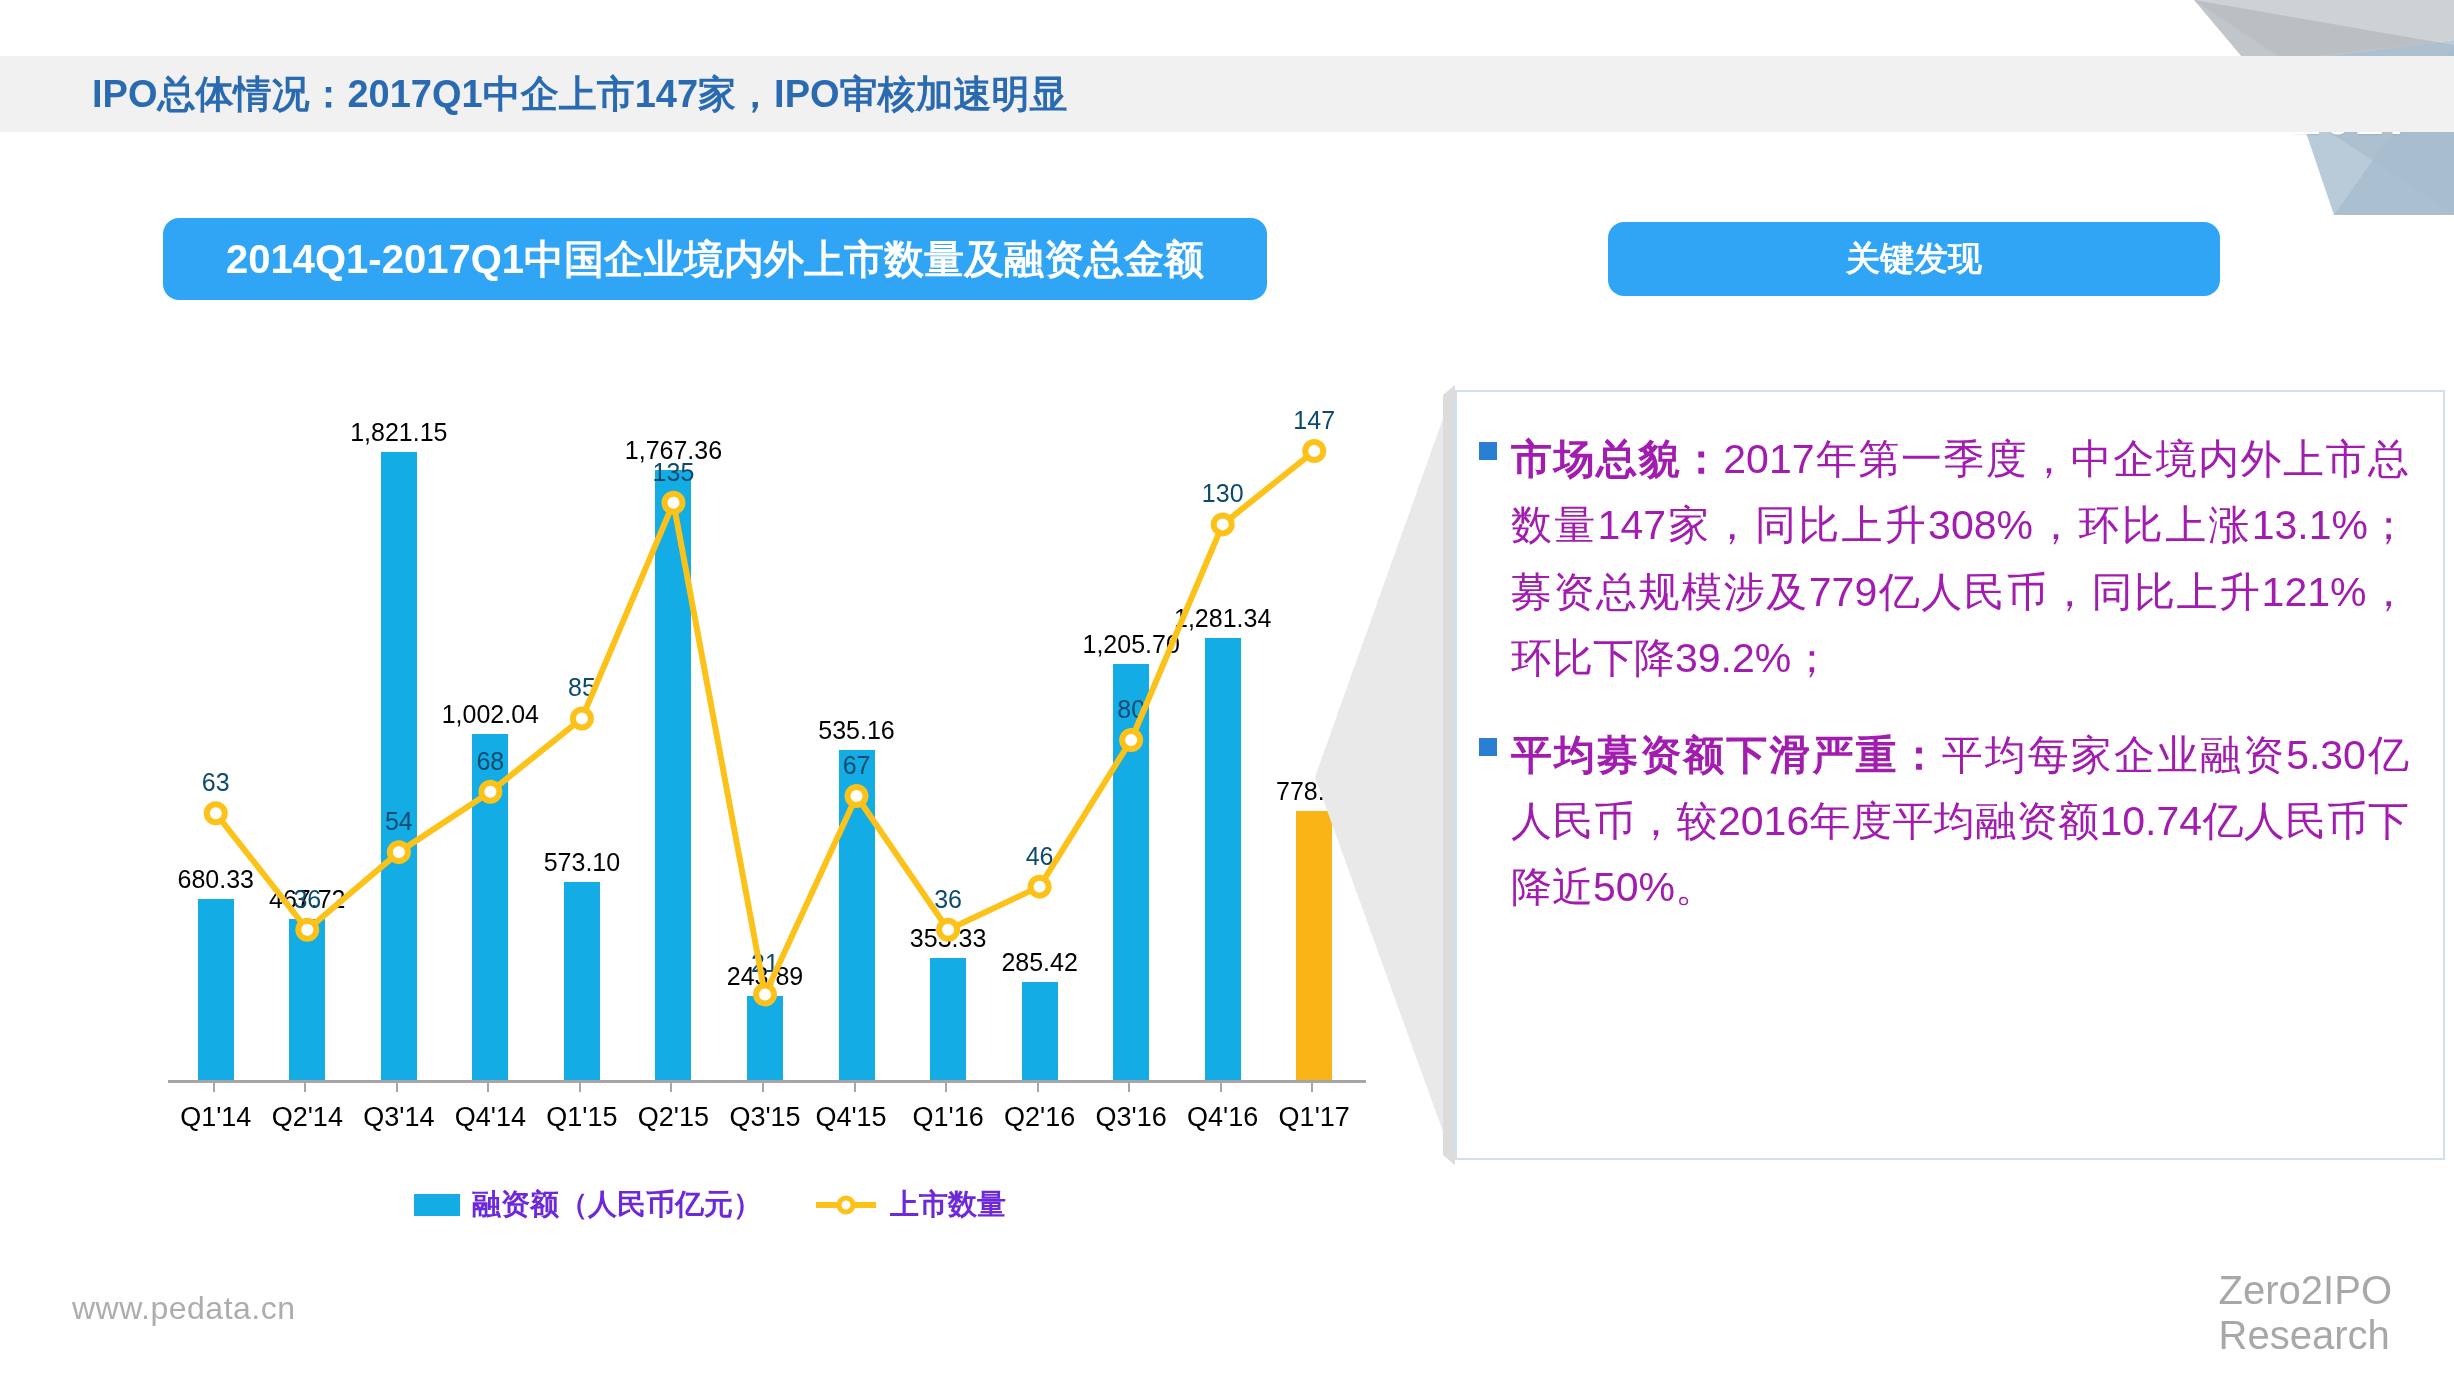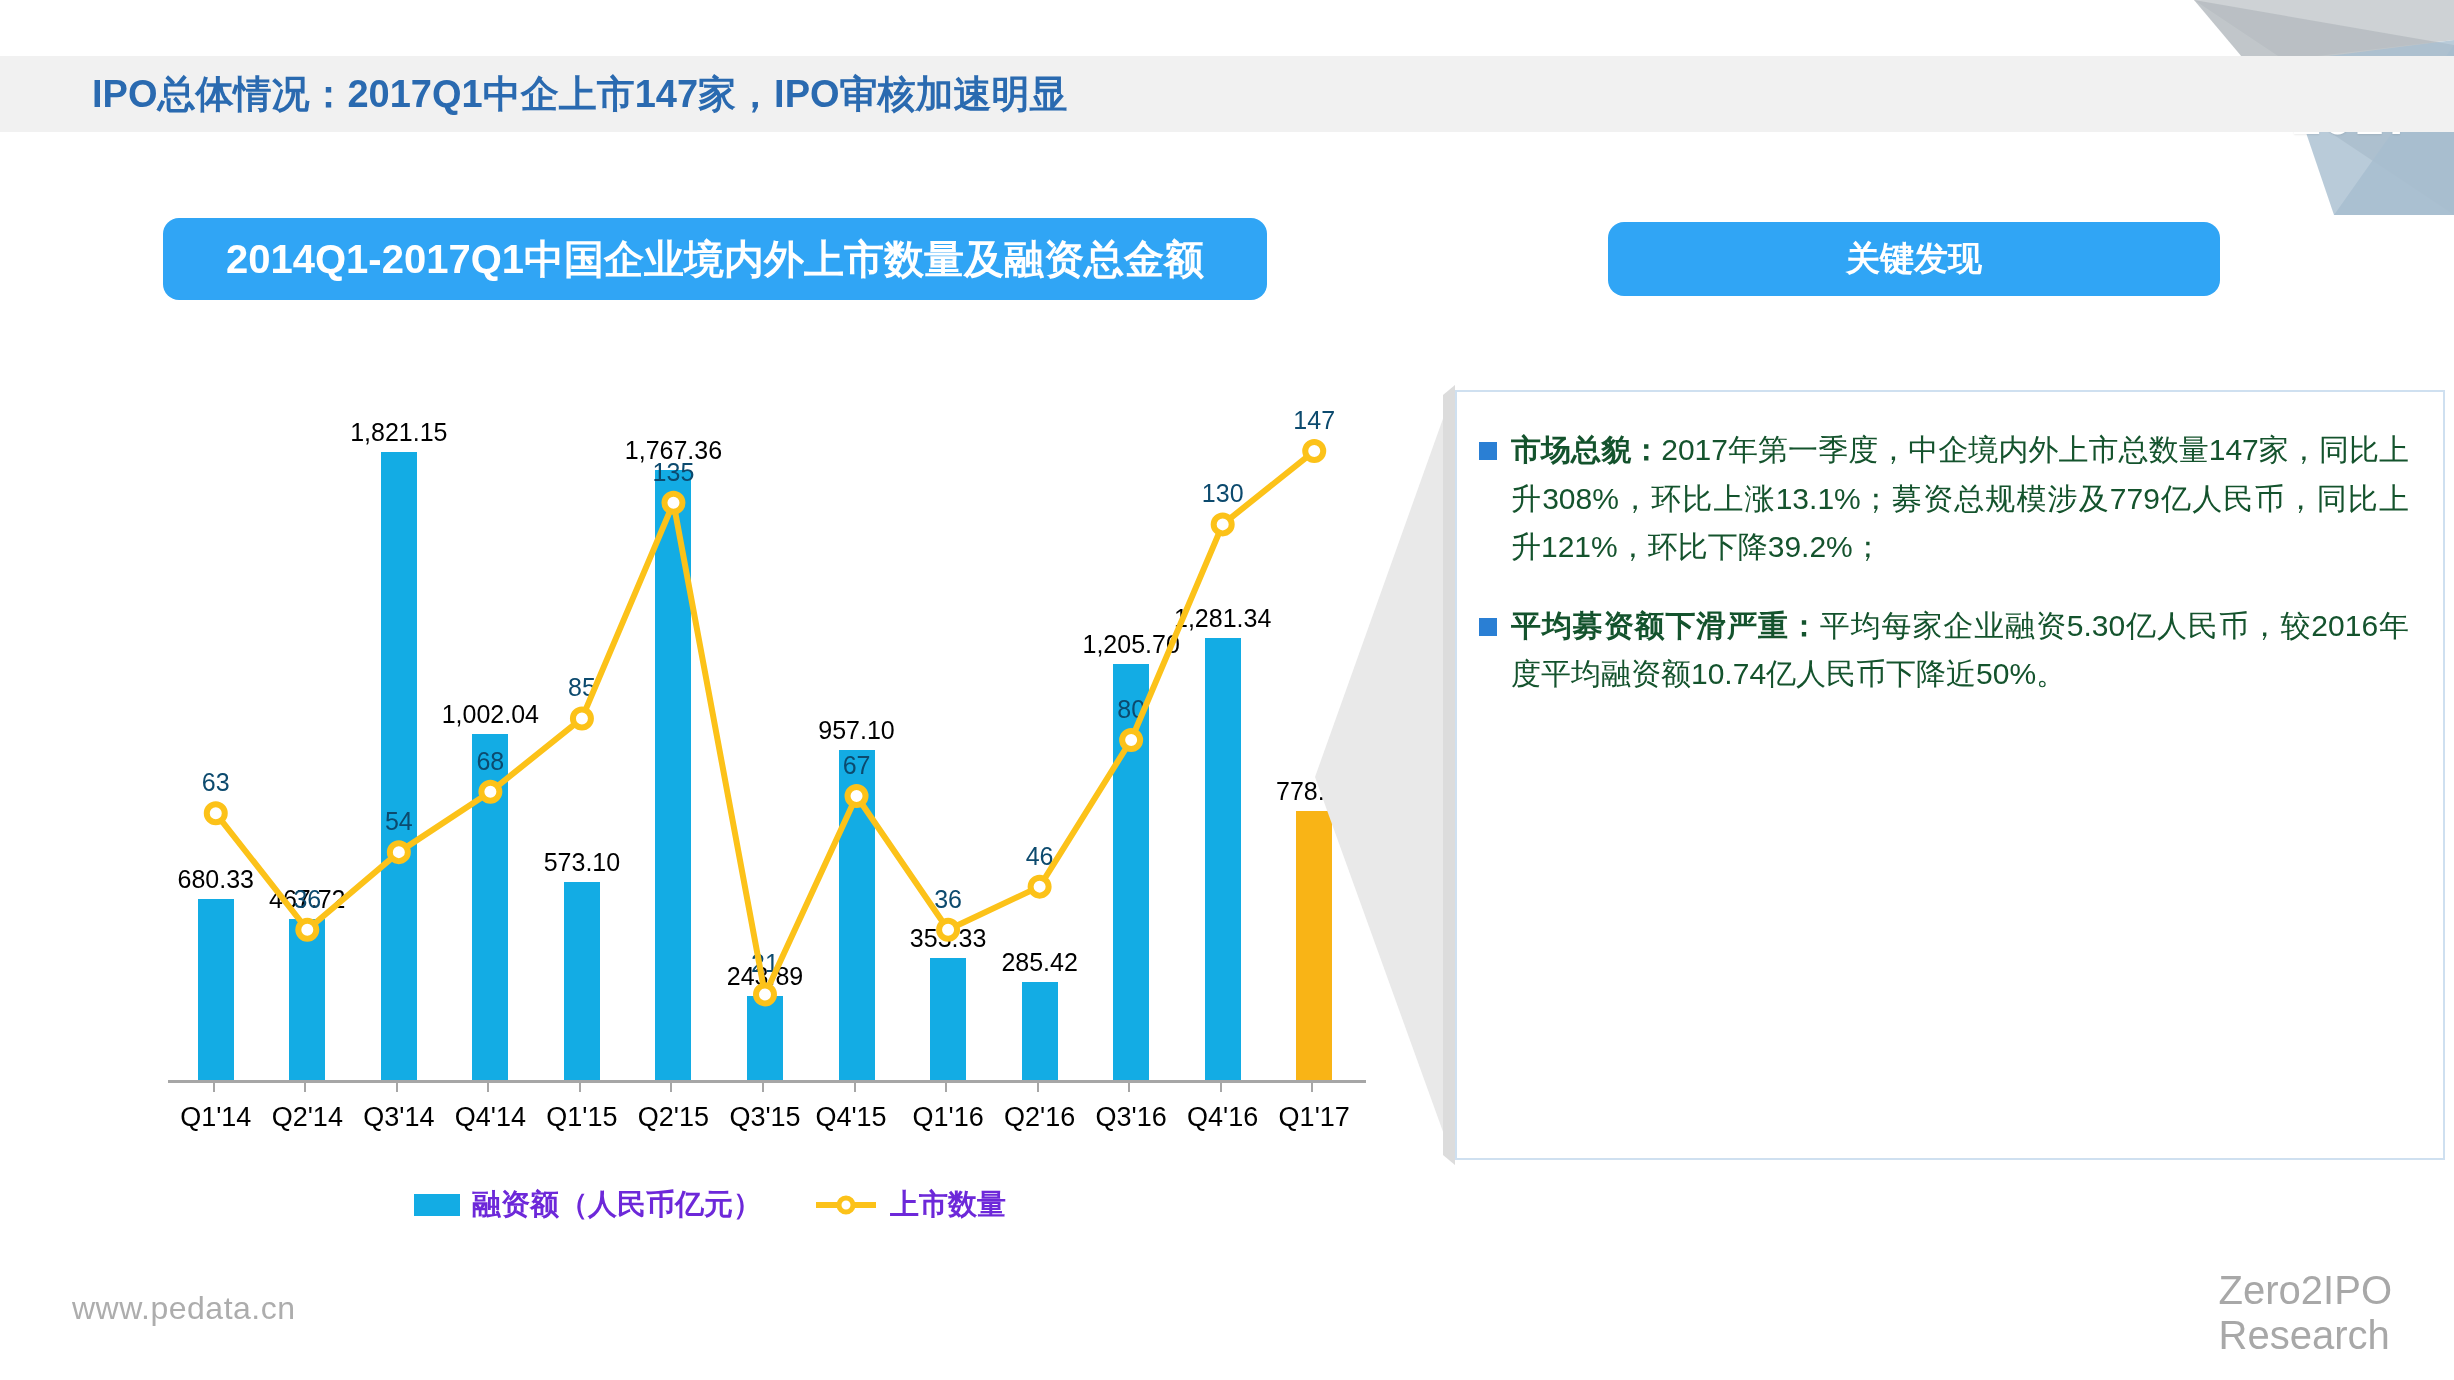--- a/index.html
+++ b/index.html
@@ -77,21 +77,21 @@
     background:#ffffff;border:2px solid #cfe0f0;box-sizing:border-box;
     padding:34px 34px 24px 22px;
   }
   .bullet{display:flex;margin-bottom:30px;}
   .bullet:last-child{margin-bottom:0;}
   .bullet-mark{
     flex:0 0 auto;width:18px;height:18px;background:#2a7fd4;
     margin-top:16px;margin-right:14px;
   }
   .bullet-text{
-    flex:1 1 auto;font-size:30px;line-height:1.62;color:#14532d;
+    flex:1 1 auto;font-size:41px;line-height:1.62;color:#a21caf;
     text-align:justify;
   }
   .bullet-text b{font-weight:bold;}
 
   #arrow-deco{position:absolute;left:1315px;top:385px;width:150px;height:780px;}
 
   
   #site-url{
     position:absolute;left:72px;top:1290px;
     font-size:32px;color:#adadad;letter-spacing:.5px;
@@ -136,21 +136,21 @@
       <div class="bar blue" style="left: 393.923px; height: 197.72px;"></div>
       <div class="bar-label" style="left: 411.923px; top: 458.28px;">573.10</div>
       <div class="pt-label" style="left: 411.923px; top: 283.438px;">85</div>
       <div class="bar blue" style="left: 485.462px; height: 609.739px;"></div>
       <div class="bar-label" style="left: 503.462px; top: 46.2608px;">1,767.36</div>
       <div class="pt-label" style="left: 503.462px; top: 67.8125px;">135</div>
       <div class="bar blue" style="left: 577px; height: 84.142px;"></div>
       <div class="bar-label" style="left: 595px; top: 571.858px;">243.89</div>
       <div class="pt-label" style="left: 595px; top: 559.438px;">21</div>
       <div class="bar blue" style="left: 668.538px; height: 330.2px;"></div>
-      <div class="bar-label" style="left: 686.538px; top: 325.8px;">957.10</div>
+      <div class="bar-label" style="left: 686.538px; top: 325.8px;">535.16</div>
       <div class="pt-label" style="left: 686.538px; top: 361.062px;">67</div>
       <div class="bar blue" style="left: 760.077px; height: 121.899px;"></div>
       <div class="bar-label" style="left: 778.077px; top: 534.101px;">353.33</div>
       <div class="pt-label" style="left: 778.077px; top: 494.75px;">36</div>
       <div class="bar blue" style="left: 851.615px; height: 98.4699px;"></div>
       <div class="bar-label" style="left: 869.615px; top: 557.53px;">285.42</div>
       <div class="pt-label" style="left: 869.615px; top: 451.625px;">46</div>
       <div class="bar blue" style="left: 943.154px; height: 415.966px;"></div>
       <div class="bar-label" style="left: 961.154px; top: 240.034px;">1,205.70</div>
       <div class="pt-label" style="left: 961.154px; top: 305px;">80</div>

